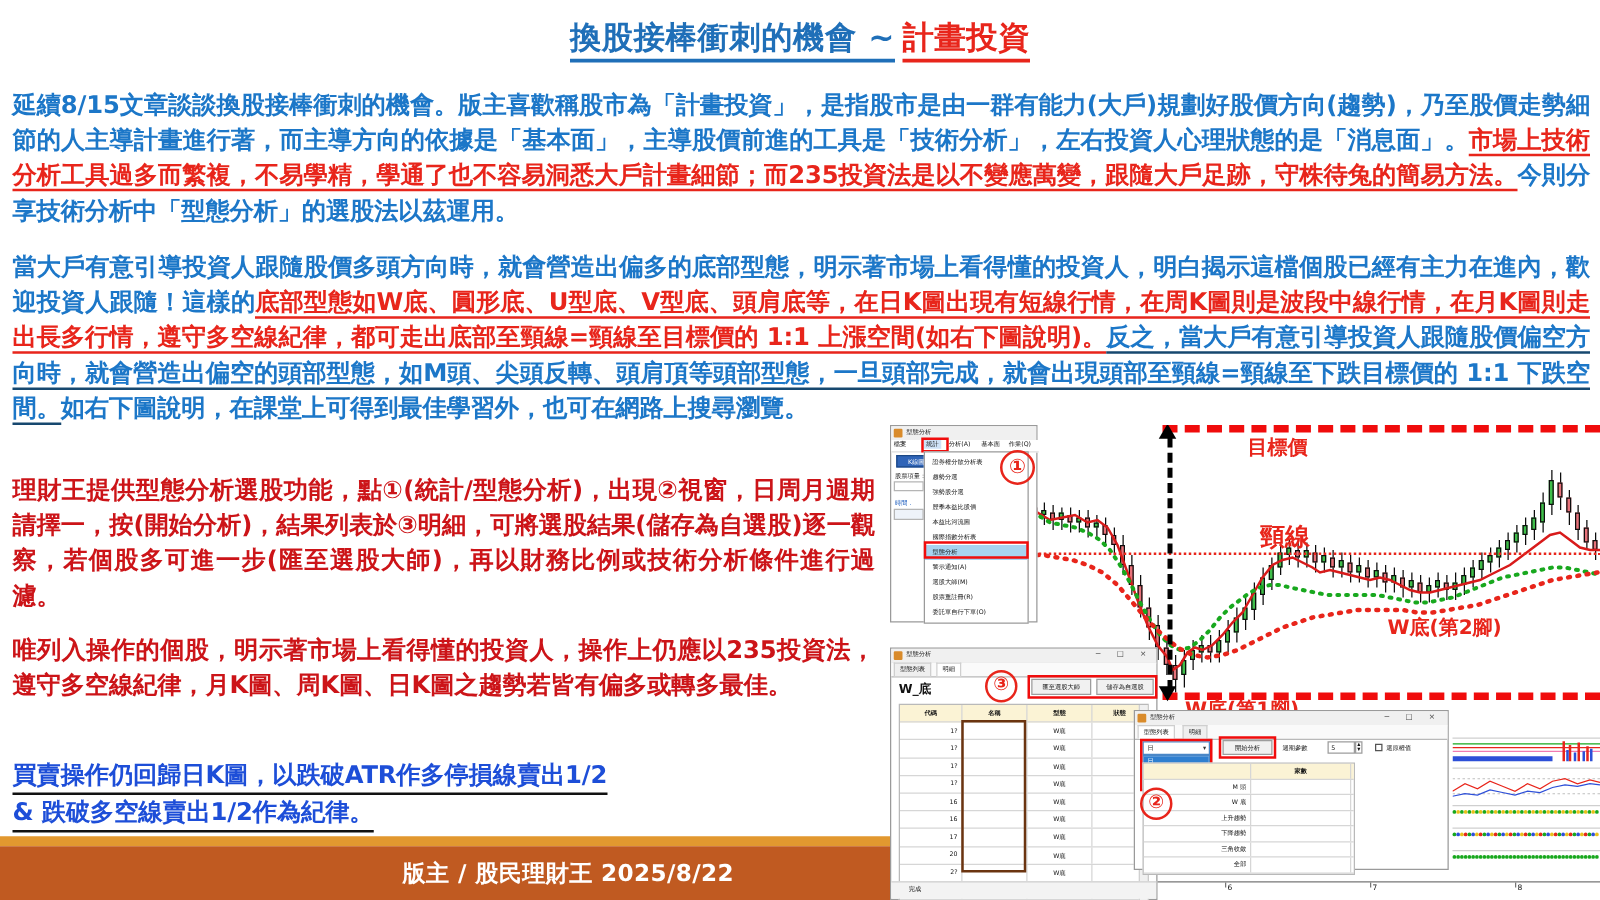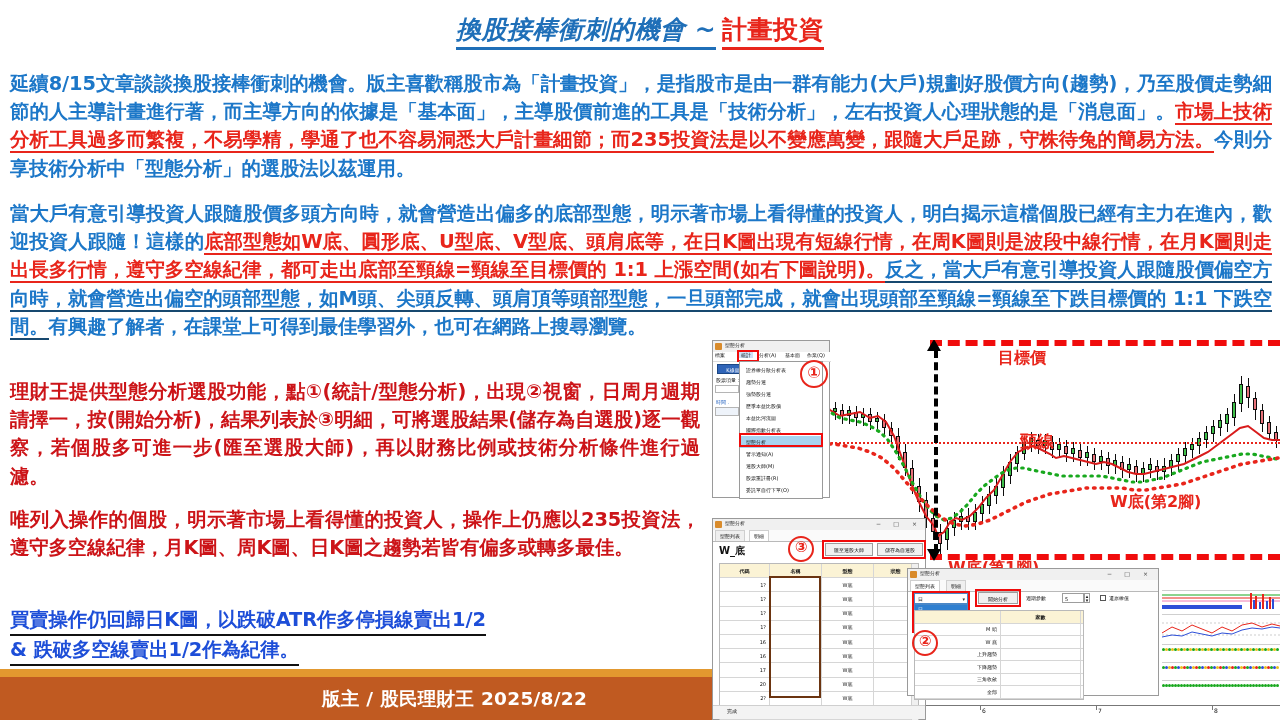--- a/index.html
+++ b/index.html
@@ -6,21 +6,21 @@
   body{
     width:1280px;height:720px;overflow:hidden;background:#ffffff;
     font-family:"DejaVu Sans","Liberation Sans",sans-serif;
     position:relative;
   }
   #slide{position:absolute;left:0;top:0;width:1280px;height:720px;overflow:hidden;background:#fff;}
 
   
   .title-wrap{position:absolute;left:0;top:16px;width:1280px;text-align:center;}
   .title-line{display:inline-block;font-size:25px;font-weight:bold;letter-spacing:.5px;line-height:1.15;}
-  .t-blue{color:#1F6FB8;border-bottom:3px solid #1F6FB8;padding-bottom:2px;font-style:italic;}
+  .t-blue{color:#1F6FB8;border-bottom:3px solid #1F6FB8;padding-bottom:2px;}
   .t-red{color:#E8251B;border-bottom:3px solid #E8251B;padding-bottom:2px;}
   .t-gap{display:inline-block;width:6px;}
 
   
   .para{position:absolute;font-size:19.4px;line-height:28.2px;text-align:justify;
         letter-spacing:-0.1px;font-weight:bold;}
   .p-blue{color:#1C77C8;}
   .p-red{color:#CC1418;}
   .p-black{color:#1d4ed8;}
 
@@ -139,21 +139,21 @@
 
   <div class="title-wrap">
     <span class="title-line t-blue">換股接棒衝刺的機會 ~</span><span class="t-gap"></span><span class="title-line t-red">計畫投資</span>
   </div>
 
   <div class="para p-blue" id="p1">
     <span>延續8/15文章談談換股接棒衝刺的機會。版主喜歡稱股市為「計畫投資」，是指股市是由一群有能力(大戶)規劃好股價方向(趨勢)，乃至股價走勢細節的人主導計畫進行著，而主導方向的依據是「基本面」，主導股價前進的工具是「技術分析」，左右投資人心理狀態的是「消息面」。</span><span class="em-red-u">市場上技術分析工具過多而繁複，不易學精，學通了也不容易洞悉大戶計畫細節；而235投資法是以不變應萬變，跟隨大戶足跡，守株待兔的簡易方法。</span><span>今則分享技術分析中「型態分析」的選股法以茲運用。</span>
   </div>
 
   <div class="para p-blue" id="p2">
-    <span>當大戶有意引導投資人跟隨股價多頭方向時，就會營造出偏多的底部型態，明示著市場上看得懂的投資人，明白揭示這檔個股已經有主力在進內，歡迎投資人跟隨！這樣的</span><span class="em-red-u">底部型態如W底、圓形底、U型底、V型底、頭肩底等，在日K圖出現有短線行情，在周K圖則是波段中線行情，在月K圖則走出長多行情，遵守多空線紀律，都可走出底部至頸線=頸線至目標價的 1:1 上漲空間(如右下圖說明)。</span><span class="em-blue-u">反之，當大戶有意引導投資人跟隨股價偏空方向時，就會營造出偏空的頭部型態，如M頭、尖頭反轉、頭肩頂等頭部型態，一旦頭部完成，就會出現頭部至頸線=頸線至下跌目標價的 1:1 下跌空間。</span><span>有興趣了解者，在課堂上可得到最佳學習外，也可在網路上搜尋瀏覽。</span>
+    <span>當大戶有意引導投資人跟隨股價多頭方向時，就會營造出偏多的底部型態，明示著市場上看得懂的投資人，明白揭示這檔個股已經有主力在進內，歡迎投資人跟隨！這樣的</span><span class="em-red-u">底部型態如W底、圓形底、U型底、V型底、頭肩底等，在日K圖出現有短線行情，在周K圖則是波段中線行情，在月K圖則走出長多行情，遵守多空線紀律，都可走出底部至頸線=頸線至目標價的 1:1 上漲空間(如右下圖說明)。</span><span class="em-blue-u">反之，當大戶有意引導投資人跟隨股價偏空方向時，就會營造出偏空的頭部型態，如M頭、尖頭反轉、頭肩頂等頭部型態，一旦頭部完成，就會出現頭部至頸線=頸線至下跌目標價的 1:1 下跌空間。</span><span>如右下圖說明，在課堂上可得到最佳學習外，也可在網路上搜尋瀏覽。</span>
   </div>
 
   <div class="para p-red" id="p3">理財王提供型態分析選股功能，點①(統計/型態分析)，出現②視窗，日周月週期請擇一，按(開始分析)，結果列表於③明細，可將選股結果(儲存為自選股)逐一觀察，若個股多可進一步(匯至選股大師)，再以財務比例或技術分析條件進行過濾。</div>
 
   <div class="para p-red" id="p4">唯列入操作的個股，明示著市場上看得懂的投資人，操作上仍應以235投資法，遵守多空線紀律，月K圖、周K圖、日K圖之趨勢若皆有偏多或轉多最佳。</div>
 
   <div class="para p-black" id="p5">
     <span class="u-black" style="display:inline-block;">買賣操作仍回歸日K圖，以跌破ATR作多停損線賣出1/2</span><br>
     <span class="u-black" style="display:inline-block;">&amp; 跌破多空線賣出1/2作為紀律。</span>
   </div>
@@ -495,21 +495,21 @@
       <svg class="overlay" viewBox="0 0 568 250" preserveAspectRatio="none">
 
         <polyline fill="none" stroke="#D81B1B" stroke-width="2" points="0,90 14,82 26,92 40,98 52,96 64,90 74,70 84,48 96,44 108,58 118,70 128,76 138,74 148,72 158,78 166,76 174,82 182,96 190,118 198,140 206,160 214,176 222,186 226,196 232,192 238,182 244,178 250,180 258,176 266,168 274,158 282,150 290,136 298,122 306,112 314,108 322,106 330,110 338,114 344,118 352,116 360,118 368,120 376,122 384,124 392,122 400,124 408,128 416,132 424,134 432,134 440,132 448,130 456,128 464,126 472,124 480,120 488,116 496,112 504,106 512,100 520,94 528,88 536,86 544,92 552,98 560,100 568,100"></polyline>
 
         <polyline fill="none" stroke="#18A81E" stroke-width="3.2" stroke-dasharray="1.5,5.5" stroke-linecap="round" points="0,112 12,106 24,100 36,98 48,96 60,92 72,86 84,78 96,70 108,66 118,72 128,78 138,80 148,82 158,86 168,92 176,100 184,112 192,126 200,142 208,156 216,168 224,176 232,180 240,178 248,172 256,164 264,154 272,146 280,140 288,134 296,130 304,128 312,128 320,130 330,132 340,134 350,136 360,136 370,136 380,136 390,136 400,138 410,140 420,142 430,142 440,140 450,138 460,134 470,130 480,126 490,122 500,120 510,118 520,116 530,114 540,114 550,116 560,118 568,120"></polyline>
 
         <polyline fill="none" stroke="#E8251B" stroke-width="3.6" stroke-dasharray="1.5,6" stroke-linecap="round" points="110,104 122,104 134,106 146,108 158,112 170,118 182,128 194,142 206,156 218,168 230,178 242,184 254,186 266,184 278,180 290,174 302,168 314,162 326,158 338,154 350,152 362,150 374,148 386,148 398,148 410,148 422,150 434,150 446,148 458,146 470,144 482,140 494,136 506,132 518,128 530,124 542,122 554,120 566,118"></polyline>
       </svg>
 
       <div class="neck-line" style="top:102px;left:0;width:568px;"></div>
-      <div class="chart-lbl" style="left:308px;top:76px;font-size:17px;margin-top:14px;">頸線</div>
+      <div class="chart-lbl" style="left:296px;top:76px;font-size:20px;">頸線</div>
 
       <div class="target-dash" style="left:218px;top:0px;width:350px;"></div>
       <div class="chart-lbl" style="left:286px;top:8px;font-size:16px;">目標價</div>
 
       <div class="target-dash" style="left:218px;top:214px;width:350px;"></div>
 
       <div class="vert-arrow" style="left:222px;top:10px;height:202px;"></div>
       <div class="arrow-head arrow-up" style="left:215px;top:-1px;"></div>
       <div class="arrow-head arrow-dn" style="left:215px;top:209px;"></div>
 

